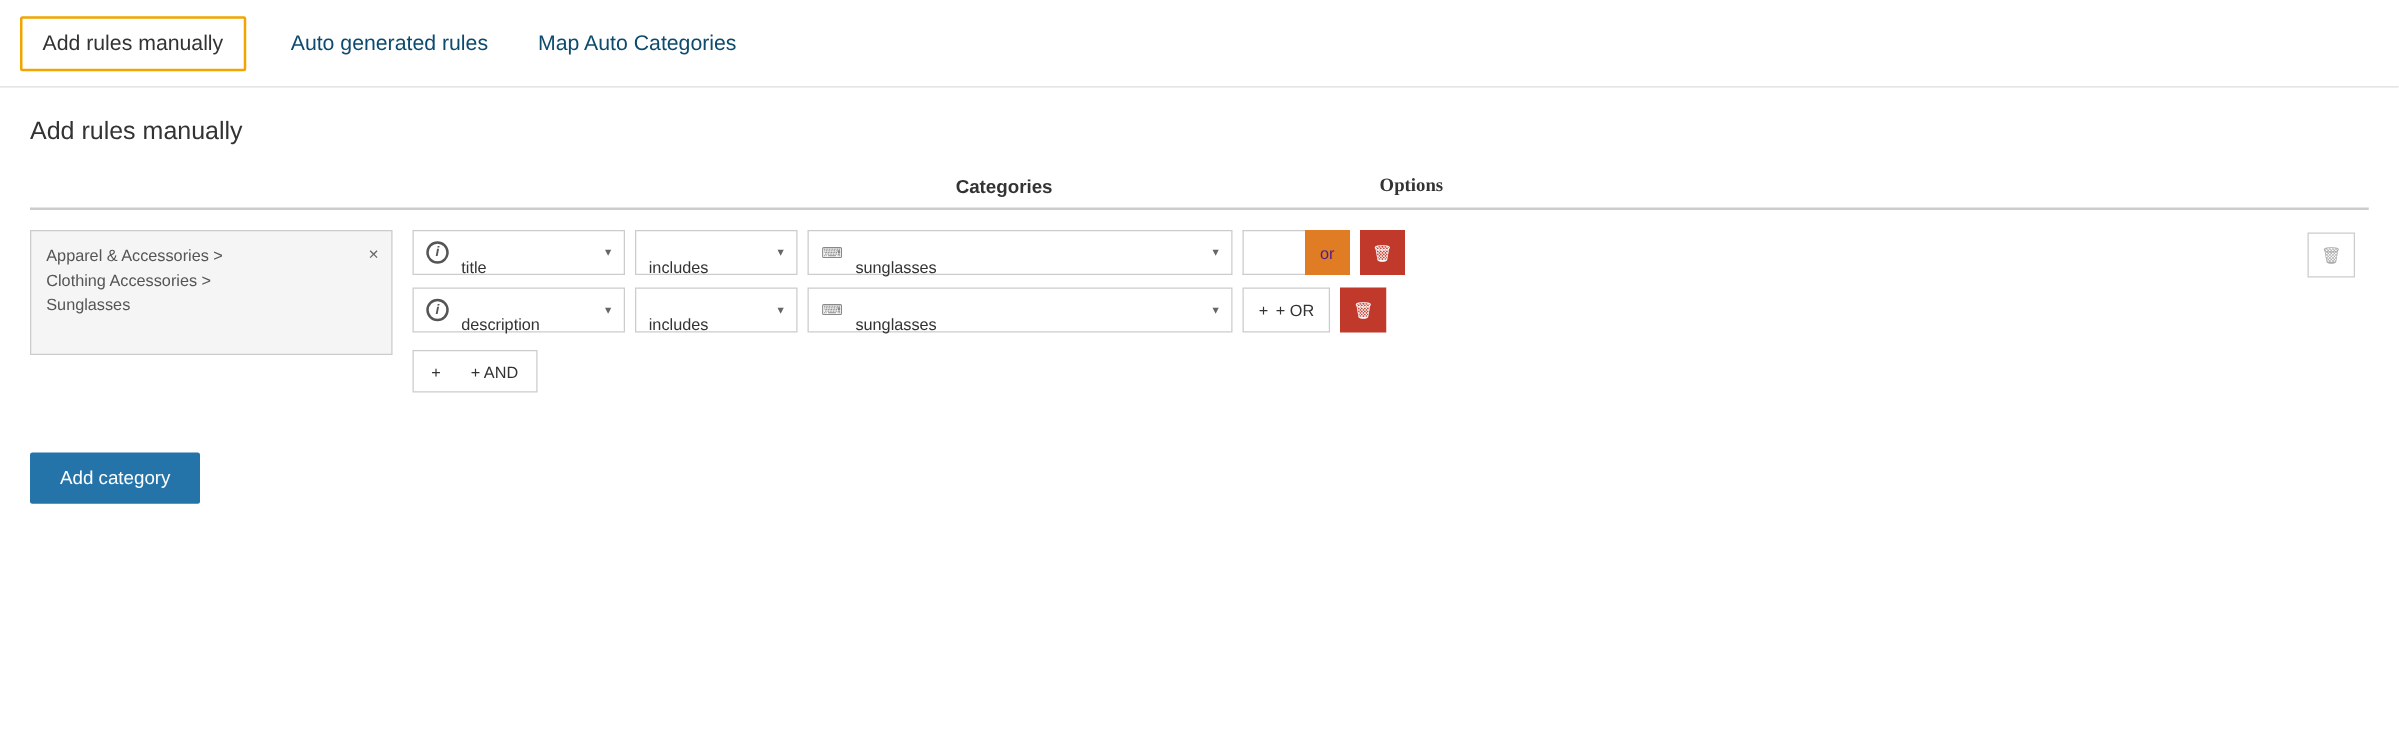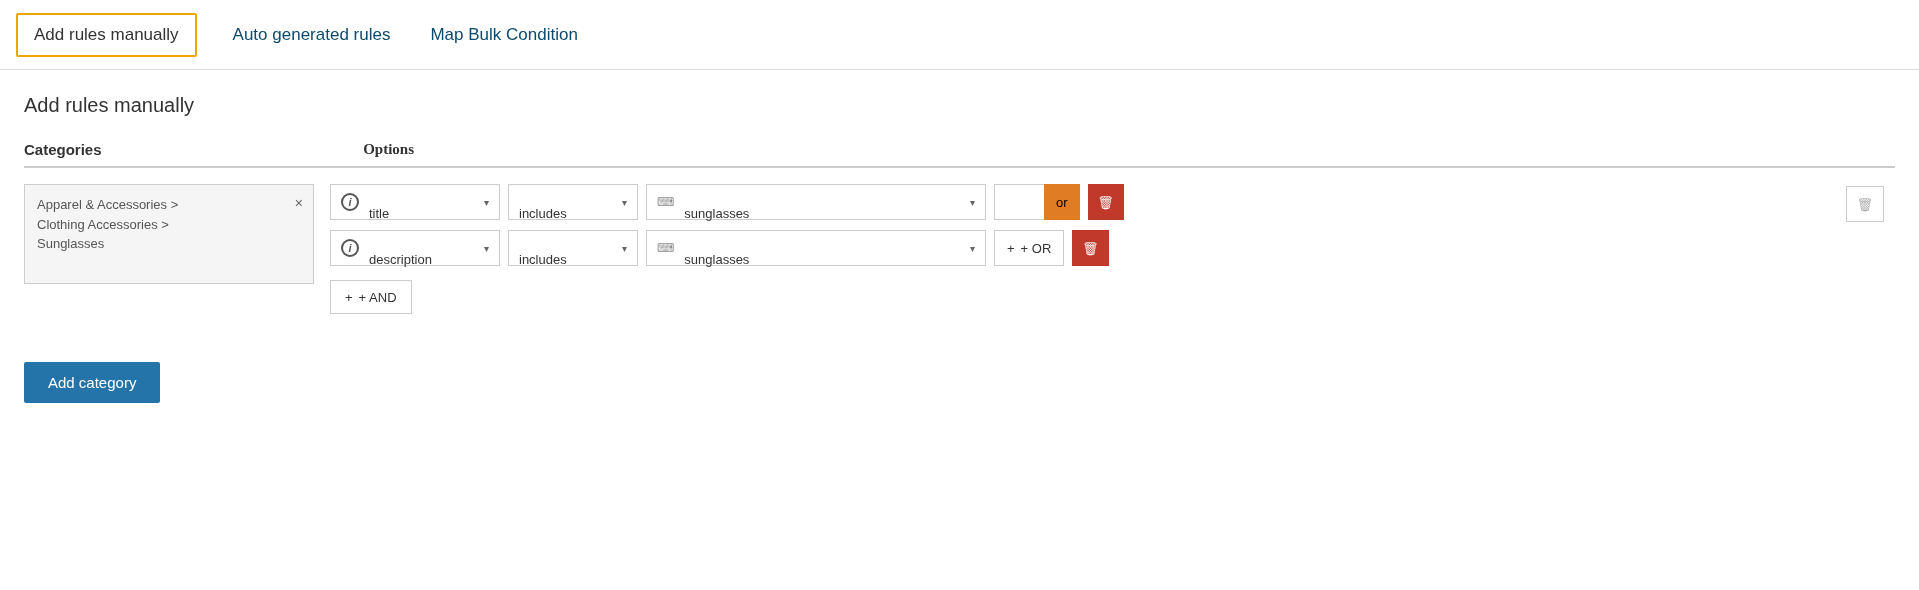--- a/index.html
+++ b/index.html
@@ -45,20 +45,21 @@
       color: #333;
     }
 
     
     .table-header {
       display: flex;
       align-items: center;
       border-bottom: 2px solid #ccc;
       padding-bottom: 8px;
       margin-bottom: 16px;
+      justify-content: center;
     }
     .col-categories {
       width: 310px;
       font-weight: bold;
       font-size: 15px;
     }
     .col-condition {
       flex: 1;
       font-weight: bold;
       font-size: 15px;
@@ -141,21 +142,21 @@
       margin-top: 22px;
     }
     .dropdown .caret {
       font-size: 10px;
       color: #666;
     }
 
     
     .btn-or-orange {
       background: #e07c24;
-      color: #000000;
+      color: #4c1d95;
       border: none;
       padding: 6px 12px;
       cursor: pointer;
       font-size: 13px;
       height: 36px;
       display: flex;
       align-items: center;
     }
 
     
@@ -273,21 +274,21 @@
       font-size: 12px;
       color: #888;
     }
   </style>
 </head>
 <body>
 
 <div class="tabs">
   <span class="tab-item active">Add rules manually</span>
   <span class="tab-item">Auto generated rules</span>
-  <span class="tab-item">Map Bulk Condition</span>
+  <span class="tab-item">Map Auto Categories</span>
 </div>
 
 <div class="page-content">
 
   
   <div class="section-title">Add rules manually</div>
 
   
   <div class="table-header">
     <div class="col-categories">Categories</div>
@@ -357,21 +358,21 @@
           <span style="margin-left:2px;">+ OR</span>
         </button>
 
         <button class="btn-delete">
           <span>🗑</span>
         </button>
       </div>
 
       <button class="btn-and">
         <span>+</span>
-        <span style="margin-left:2px;">+ AND</span>
+        <span style="margin-left:20px;">+ AND</span>
       </button>
     </div>
 
     <div class="options-col">
       <button class="btn-delete-gray">
         <span>🗑</span>
       </button>
     </div>
 
   </div>

